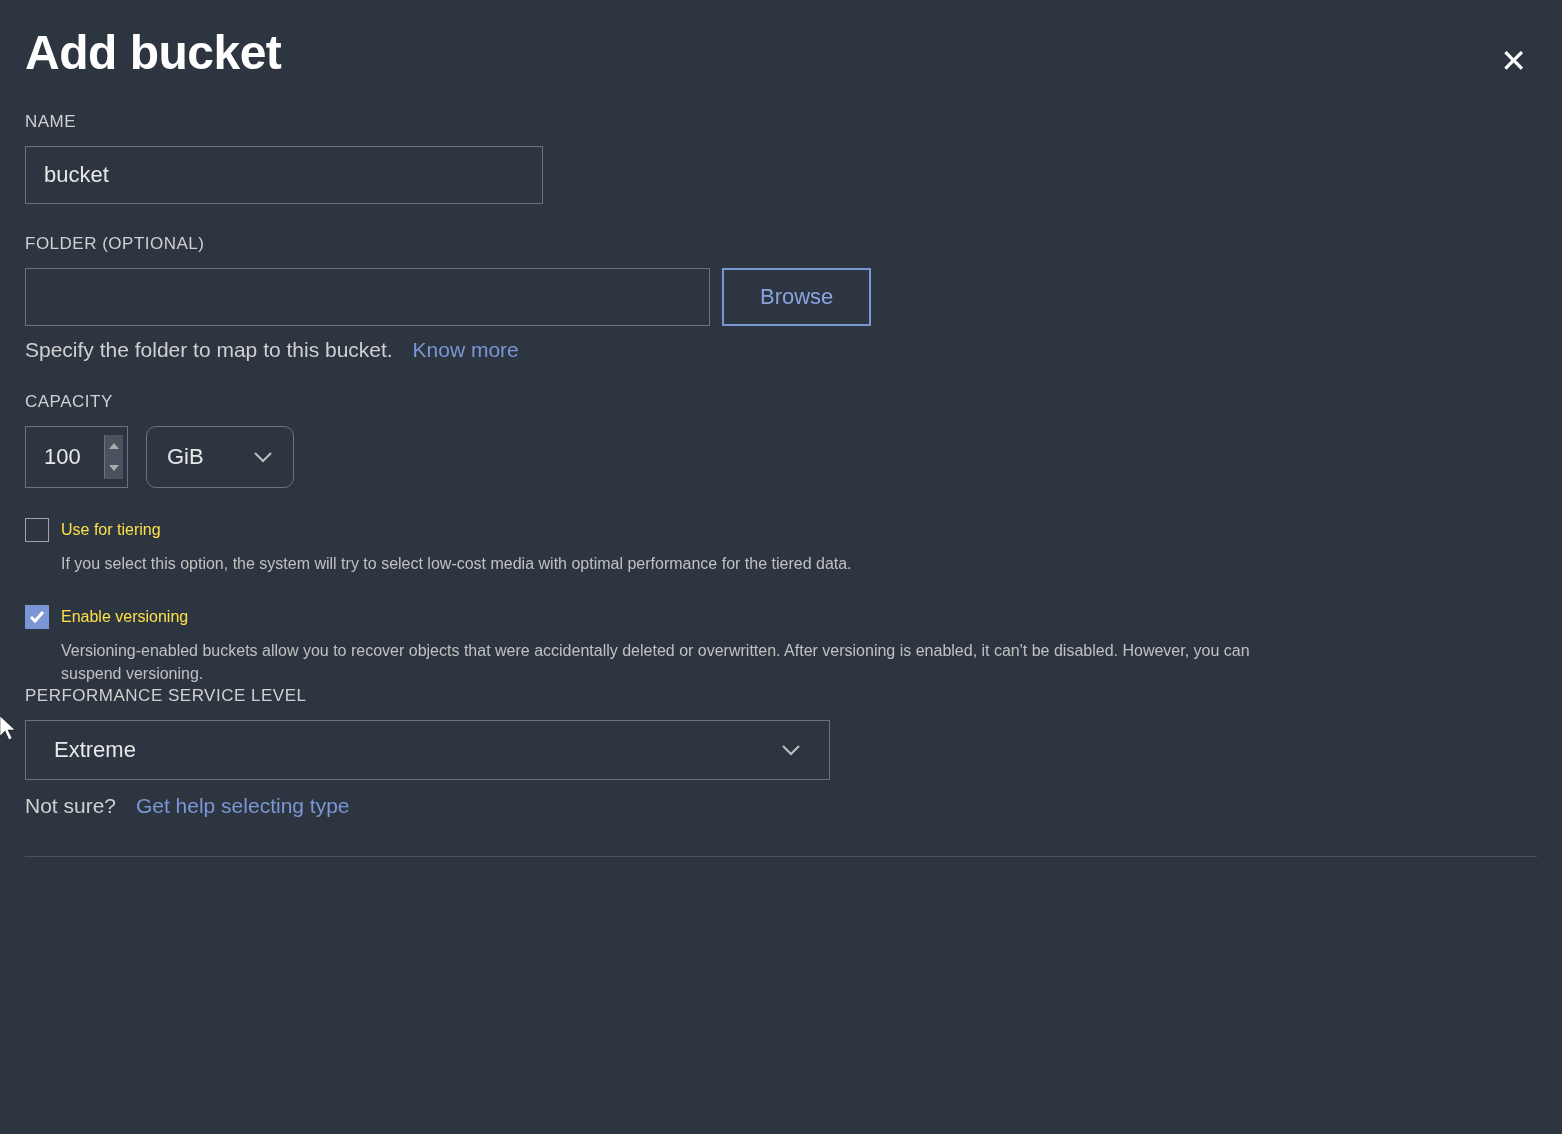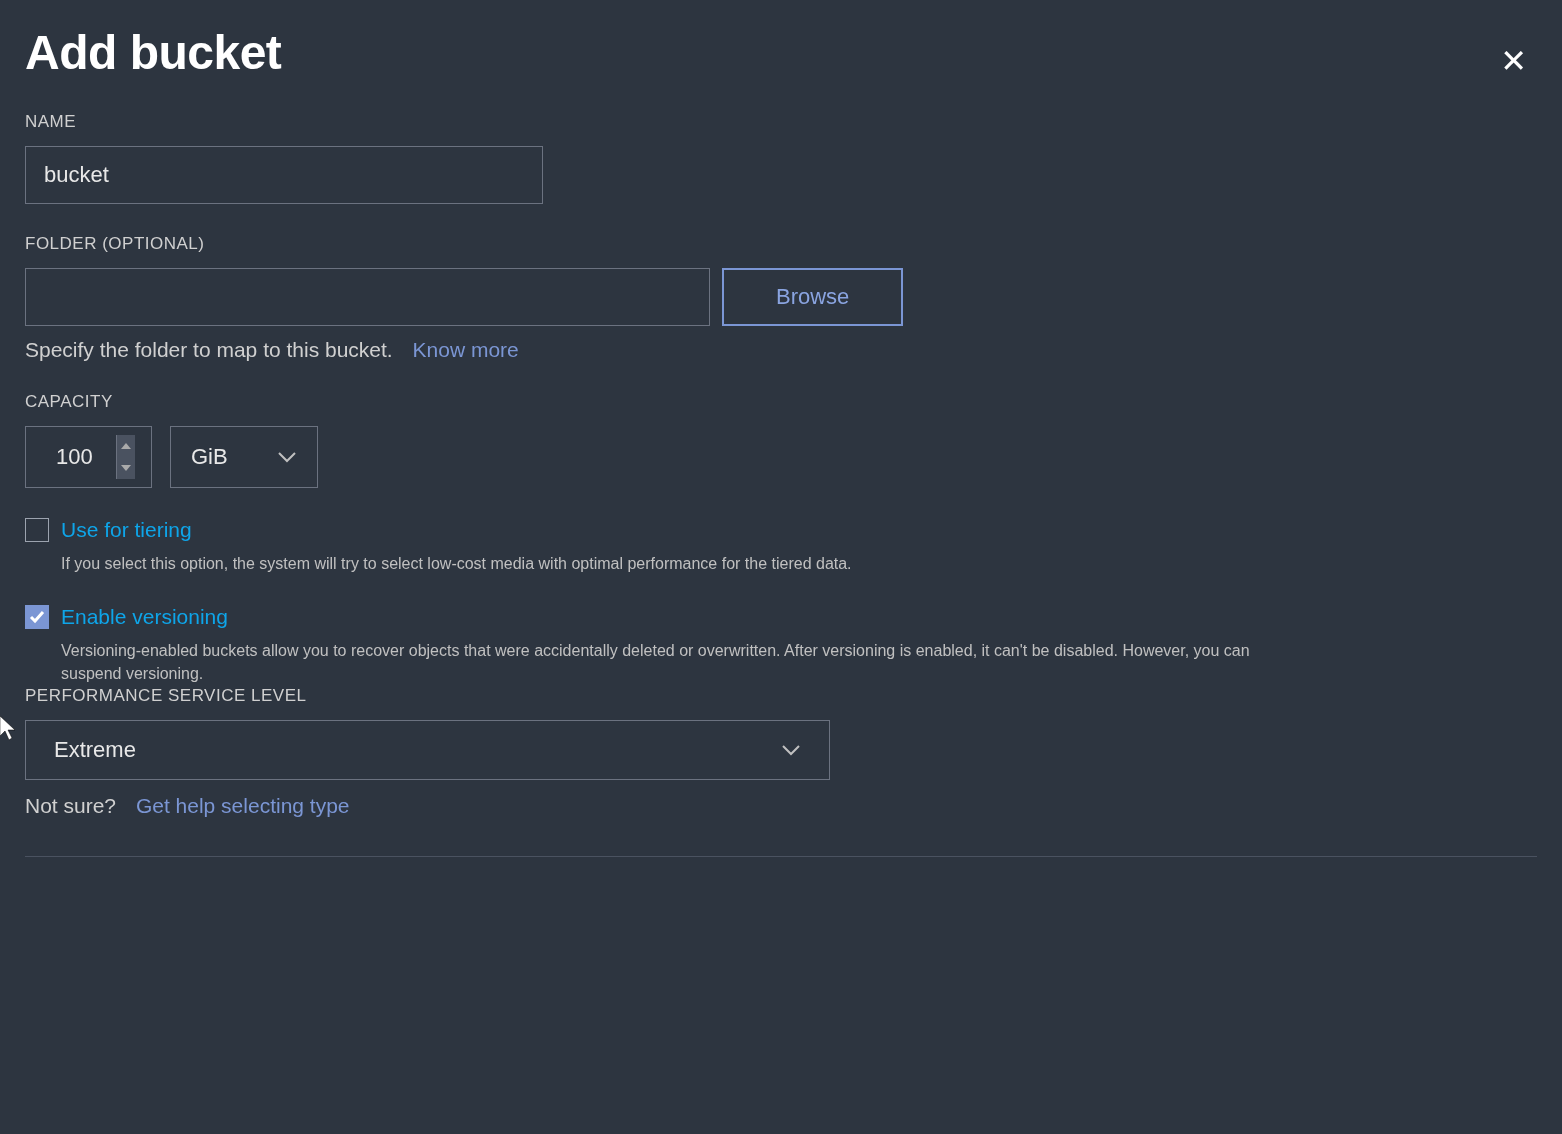--- a/index.html
+++ b/index.html
@@ -68,21 +68,21 @@
     }
     .folder-input {
       width: 685px;
     }
     .browse-btn {
       background-color: transparent;
       border: 2px solid #7b96d4;
       color: #8aa4e0;
       font-size: 22px;
       font-weight: 400;
-      padding: 0 52px;
+      padding: 0 36px;
       cursor: pointer;
       font-family: inherit;
       text-align: center;
     }
     .helper-text {
       font-size: 21px;
       color: #d0d0d0;
       margin-top: 12px;
     }
     .link-text {
@@ -93,21 +93,21 @@
     }
     .capacity-row {
       display: flex;
       gap: 18px;
       align-items: stretch;
     }
     .capacity-num-wrap {
       display: flex;
       align-items: center;
       border: 1.5px solid #6b7280;
-      padding: 12px;
+      padding: 0;
       height: 62px;
     }
     .capacity-num {
       background-color: transparent;
       border: none;
       color: #e8e8e8;
       font-size: 22px;
       padding: 14px 6px 14px 18px;
       width: 78px;
       outline: none;
@@ -145,20 +145,21 @@
       display: flex;
       align-items: center;
       justify-content: space-between;
       border: 1.5px solid #6b7280;
       padding: 14px 20px;
       cursor: pointer;
       background-color: transparent;
     }
     .capacity-select {
       width: 148px;
+      border-radius: 10px;
     }
     .select-value {
       font-size: 22px;
       color: #e8e8e8;
     }
     .chevron-down {
       width: 20px;
       height: 12px;
     }
     .chevron-down path {
@@ -192,22 +193,22 @@
     .checkbox.checked svg {
       width: 16px;
       height: 14px;
     }
     .checkbox.checked svg path {
       stroke: #ffffff;
       stroke-width: 3;
       fill: none;
     }
     .checkbox-label {
-      font-size: 21px;
-      color: #0ea5e9;
+      font-size: 16px;
+      color: #fde047;
     }
     .checkbox-desc {
       font-size: 16px;
       color: #c0c0c0;
       margin-top: 10px;
       margin-left: 36px;
       line-height: 1.45;
       max-width: 1200px;
     }
     .psl-section {

